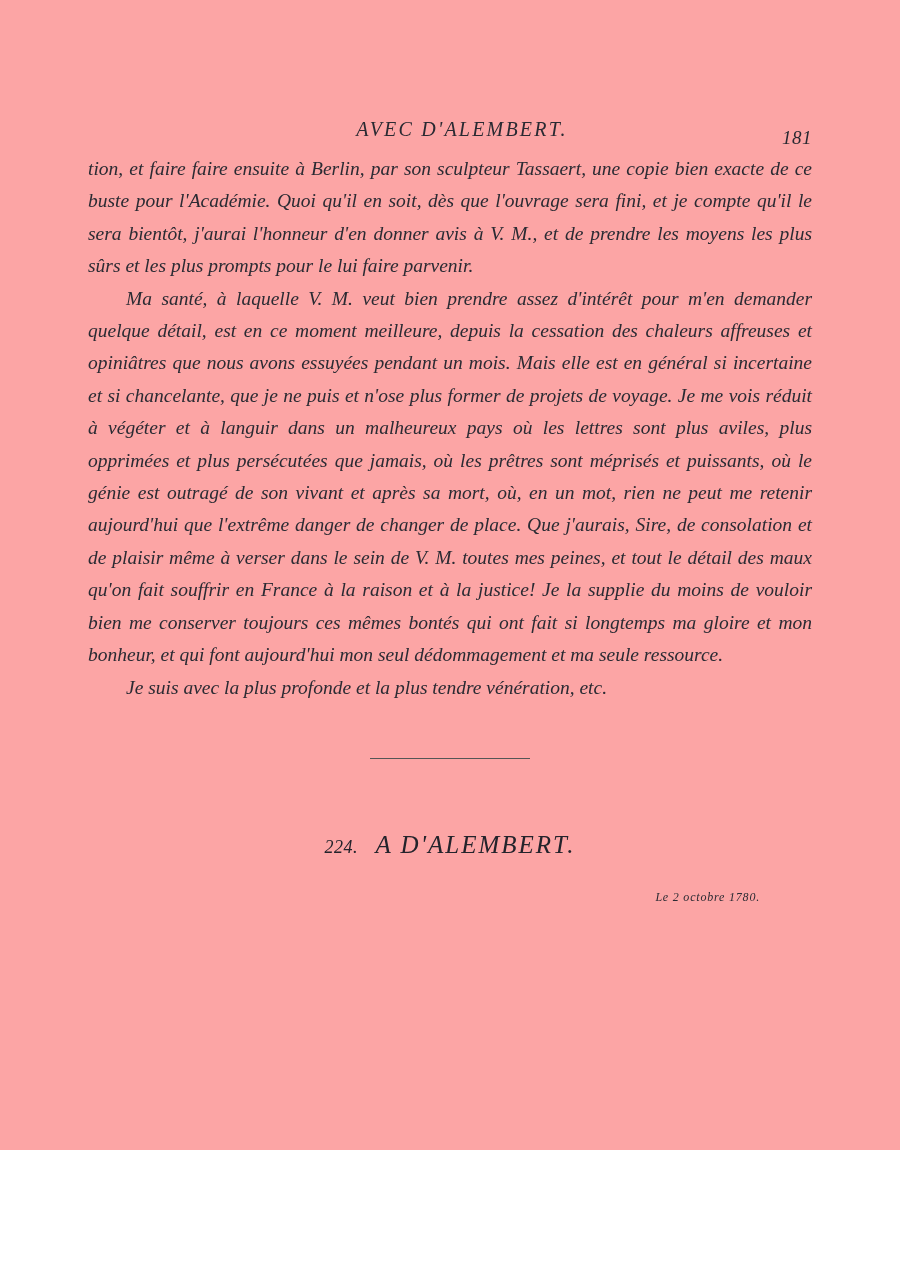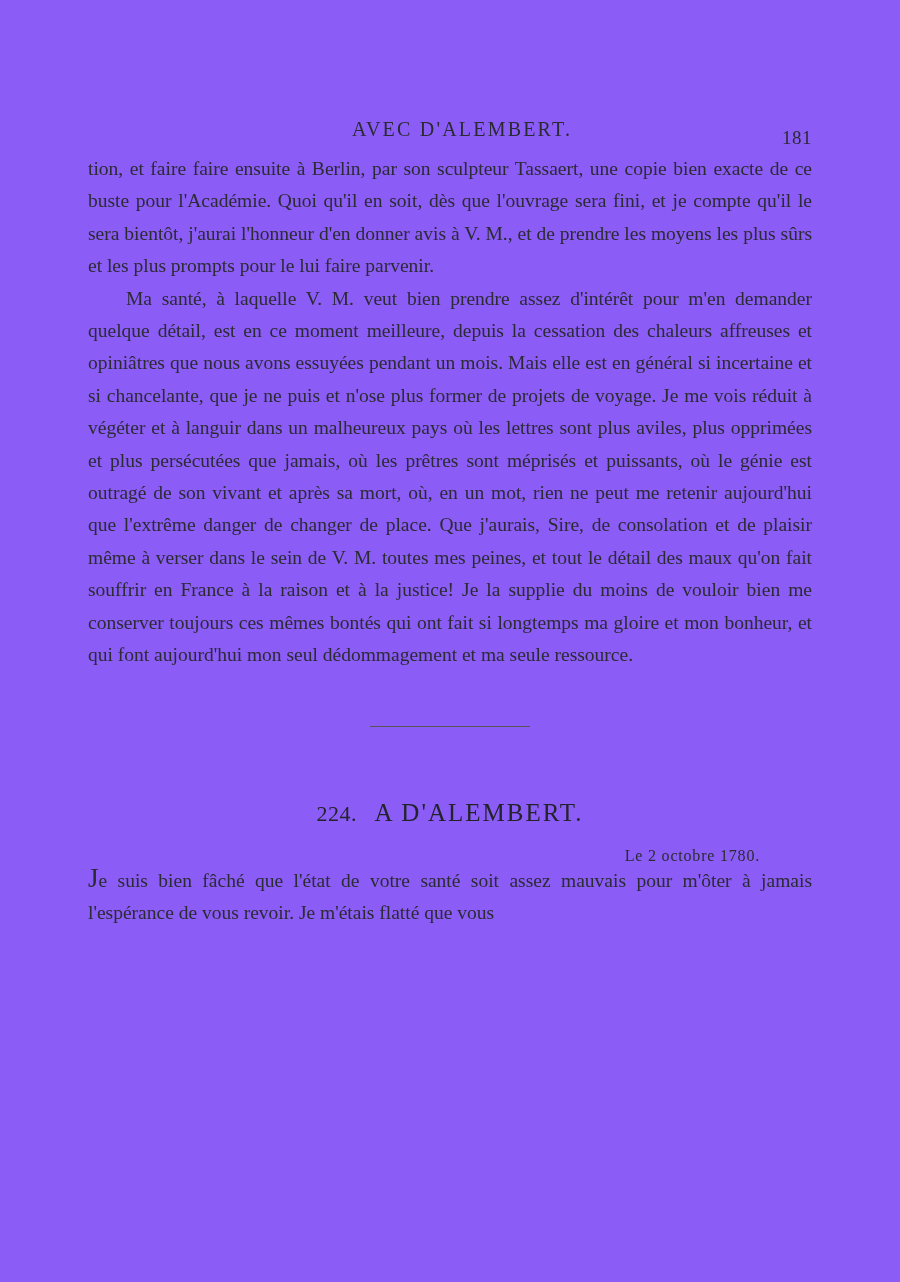--- a/index.html
+++ b/index.html
@@ -3,25 +3,26 @@
 <meta charset="utf-8">
 <style>
   html, body {
     margin: 0;
     padding: 0;
     background: #ffffff;
   }
   .page {
     position: relative;
     width: 900px;
-    height: 1282px;
-    background: #8b5cf6;
+    height: 1150px;
+    background: #fca5a5;
     font-family: "Liberation Serif", serif;
     color: #2b2b33;
     overflow: hidden;
+    font-style: italic;
   }
   .content {
     position: absolute;
     left: 88px;
     top: 0;
     width: 724px;
   }
   .running-head {
     margin-top: 118px;
     position: relative;
@@ -65,31 +66,31 @@
     margin: 54px auto 0 auto;
   }
   .letter-head {
     margin-top: 72px;
     text-align: center;
     font-size: 25px;
     letter-spacing: 1.2px;
     color: #23232b;
   }
   .letter-head .num {
-    font-size: 22px;
+    font-size: 18px;
     letter-spacing: 0.5px;
   }
   .letter-head .dest {
     margin-left: 10px;
     letter-spacing: 2px;
   }
   .date-line {
-    margin-top: 20px;
+    margin-top: 31px;
     text-align: right;
-    font-size: 16px;
+    font-size: 12px;
     letter-spacing: 0.8px;
     padding-right: 52px;
     color: #2b2b33;
   }
   .dropcap-par {
     margin-top: 28px;
   }
   .dropcap {
     font-size: 27px;
     line-height: 0;
@@ -101,26 +102,26 @@
 <div class="page">
   <div class="content">
 
     <div class="running-head">
       <div class="title">AVEC D'ALEMBERT.</div>
       <div class="folio">181</div>
     </div>
 
     <p class="body first">tion, et faire faire ensuite à Berlin, par son sculpteur Tassaert, une copie bien exacte de ce buste pour l'Académie. Quoi qu'il en soit, dès que l'ouvrage sera fini, et je compte qu'il le sera bientôt, j'aurai l'honneur d'en donner avis à V. M., et de prendre les moyens les plus sûrs et les plus prompts pour le lui faire parvenir.</p>
     <p class="body indent">Ma santé, à laquelle V. M. veut bien prendre assez d'intérêt pour m'en demander quelque détail, est en ce moment meilleure, depuis la cessation des chaleurs affreuses et opiniâtres que nous avons essuyées pendant un mois. Mais elle est en général si incertaine et si chancelante, que je ne puis et n'ose plus former de projets de voyage. Je me vois réduit à végéter et à languir dans un malheureux pays où les lettres sont plus aviles, plus opprimées et plus persécutées que jamais, où les prêtres sont méprisés et puissants, où le génie est outragé de son vivant et après sa mort, où, en un mot, rien ne peut me retenir aujourd'hui que l'extrême danger de changer de place. Que j'aurais, Sire, de consolation et de plaisir même à verser dans le sein de V. M. toutes mes peines, et tout le détail des maux qu'on fait souffrir en France à la raison et à la justice! Je la supplie du moins de vouloir bien me conserver toujours ces mêmes bontés qui ont fait si longtemps ma gloire et mon bonheur, et qui font aujourd'hui mon seul dédommagement et ma seule ressource.</p>
+    <p class="body indent">Je suis avec la plus profonde et la plus tendre vénération, etc.</p>
 
     <div class="rule"></div>
 
     <div class="letter-head">
       <span class="num">224.</span>
       <span class="dest">A D'ALEMBERT.</span>
     </div>
 
     <div class="date-line">Le 2 octobre 1780.</div>
 
-    <p class="body dropcap-par"><span class="dropcap">J</span><span>e suis bien fâché que l'état de votre santé soit assez mauvais pour m'ôter à jamais l'espérance de vous revoir. Je m'étais flatté que vous</span></p>
 
   </div>
 </div>
 
 </body></html>

